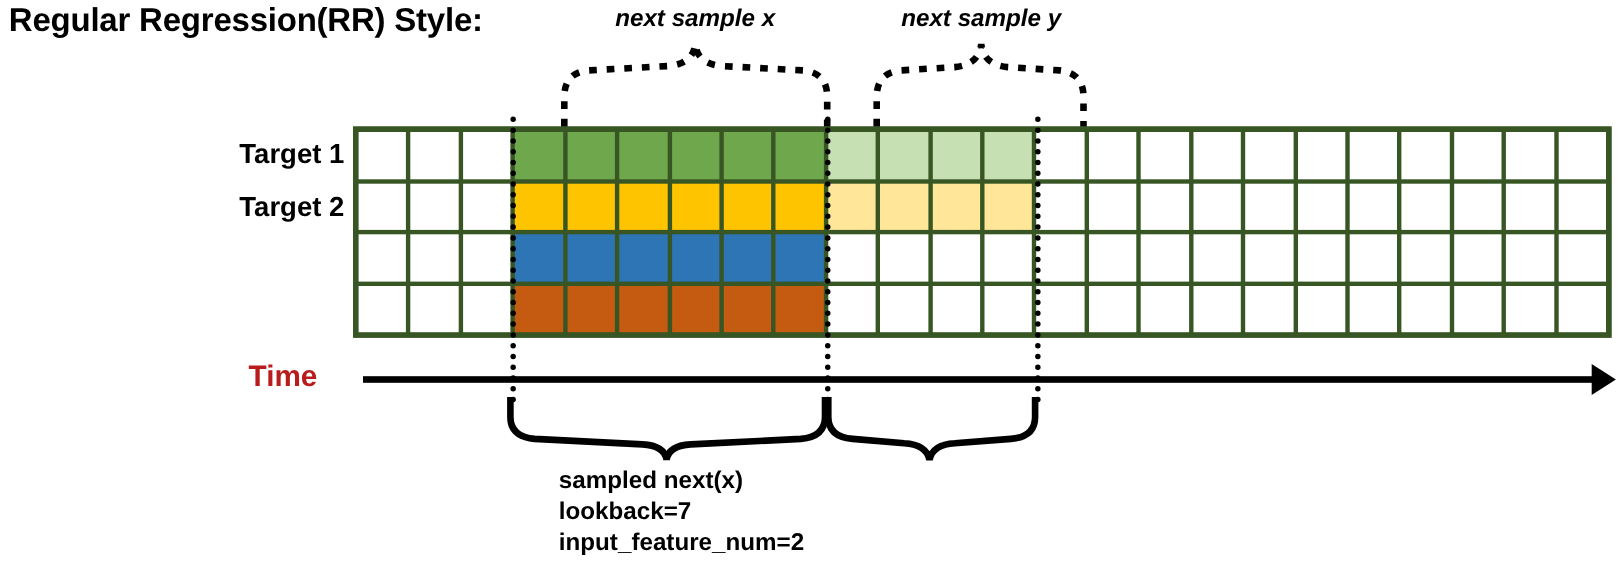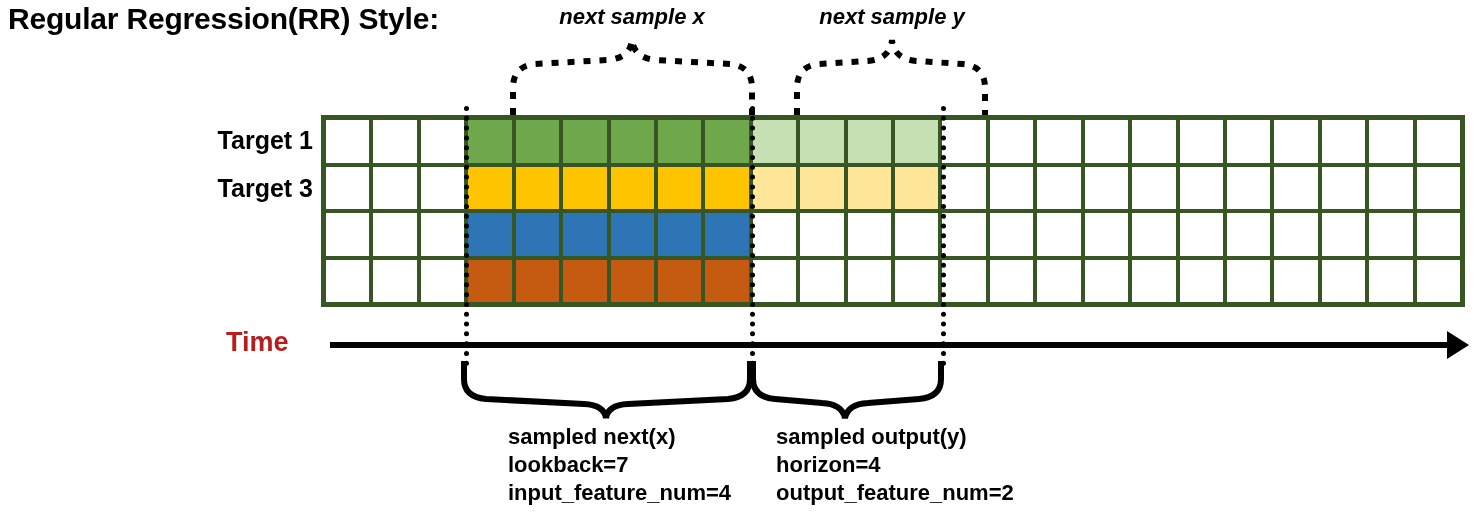--- a/index.html
+++ b/index.html
@@ -128,21 +128,21 @@
   }
 </style>
 </head>
 <body>
 
 <div class="canvas">
 
   <div id="page-title">Regular Regression(RR) Style:</div>
 
   <div class="row-label" style="top:128px">Target 1</div>
-  <div class="row-label" style="top:176px">Target 3</div>
+  <div class="row-label" style="top:176px">Target 2</div>
 
   <div id="grid">
       <div class="cell" style="background: rgb(255, 255, 255);"></div>
       <div class="cell" style="background: rgb(255, 255, 255);"></div>
       <div class="cell" style="background: rgb(255, 255, 255);"></div>
       <div class="cell" style="background: rgb(111, 168, 76);"></div>
       <div class="cell" style="background: rgb(111, 168, 76);"></div>
       <div class="cell" style="background: rgb(111, 168, 76);"></div>
       <div class="cell" style="background: rgb(111, 168, 76);"></div>
       <div class="cell" style="background: rgb(111, 168, 76);"></div>
@@ -253,25 +253,20 @@
   <svg id="bottom-braces" width="1476" height="516">
     <g fill="none" stroke="#000000" stroke-width="6" stroke-linecap="butt">
       <path d="M 464,361 L 464,379 Q 464,397 486,399 L 584,404 Q 604,405 606,418 Q 608,405 628,404 L 728,399 Q 750,397 750,379 L 750,361"></path>
       <path d="M 753,361 L 753,379 Q 753,397 775,399 L 822,403 Q 842,404 845,418 Q 848,404 868,403 L 919,399 Q 941,397 941,379 L 941,361"></path>
     </g>
   </svg>
 
   <div class="brace-caption-bottom" style="left:508px; top:423px;">
     <div>sampled next(x)</div>
     <div>lookback=7</div>
-    <div>input_feature_num=4</div>
-  </div>
-  <div class="brace-caption-bottom" style="left:776px; top:423px;">
-    <div>sampled output(y)</div>
-    <div>horizon=4</div>
-    <div>output_feature_num=2</div>
+    <div>input_feature_num=2</div>
   </div>
 
   <div id="time-label">Time</div>
   <div id="time-axis-line"></div>
   <div id="time-axis-arrow"></div>
 
 </div>
 
 </body></html>

